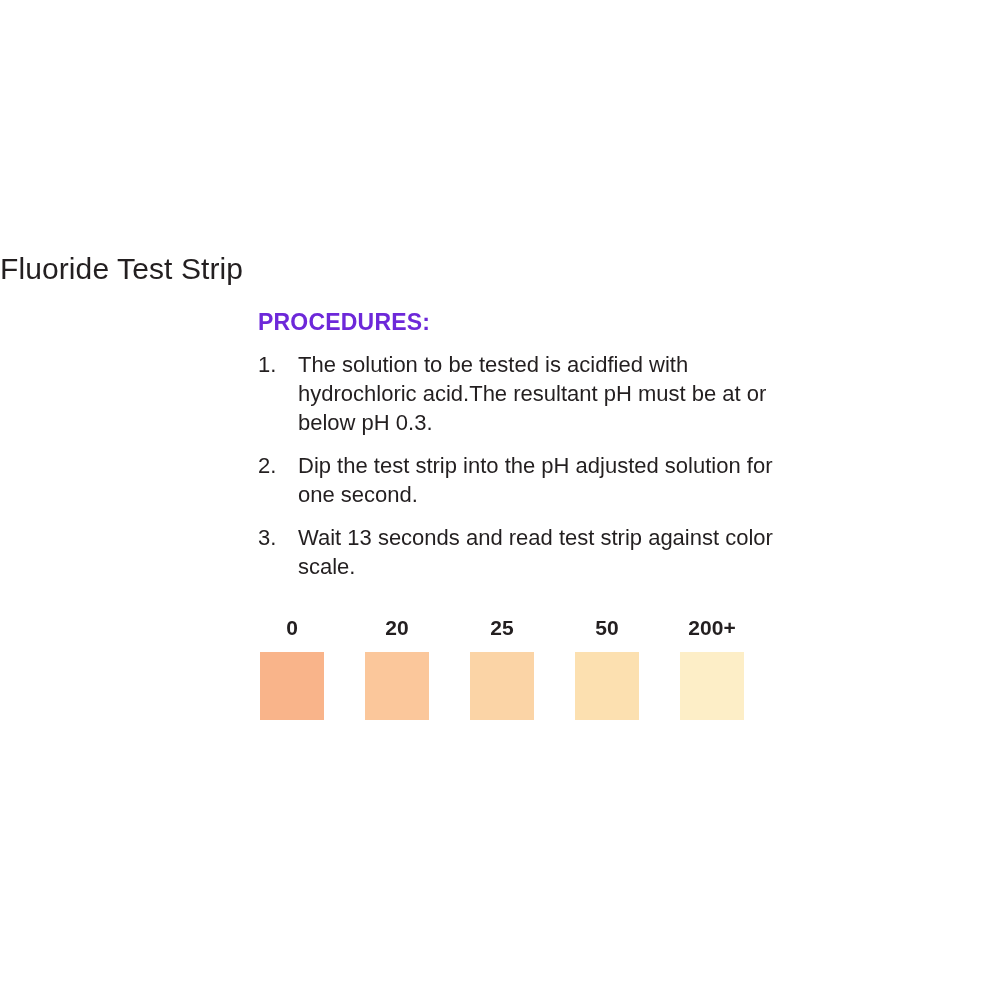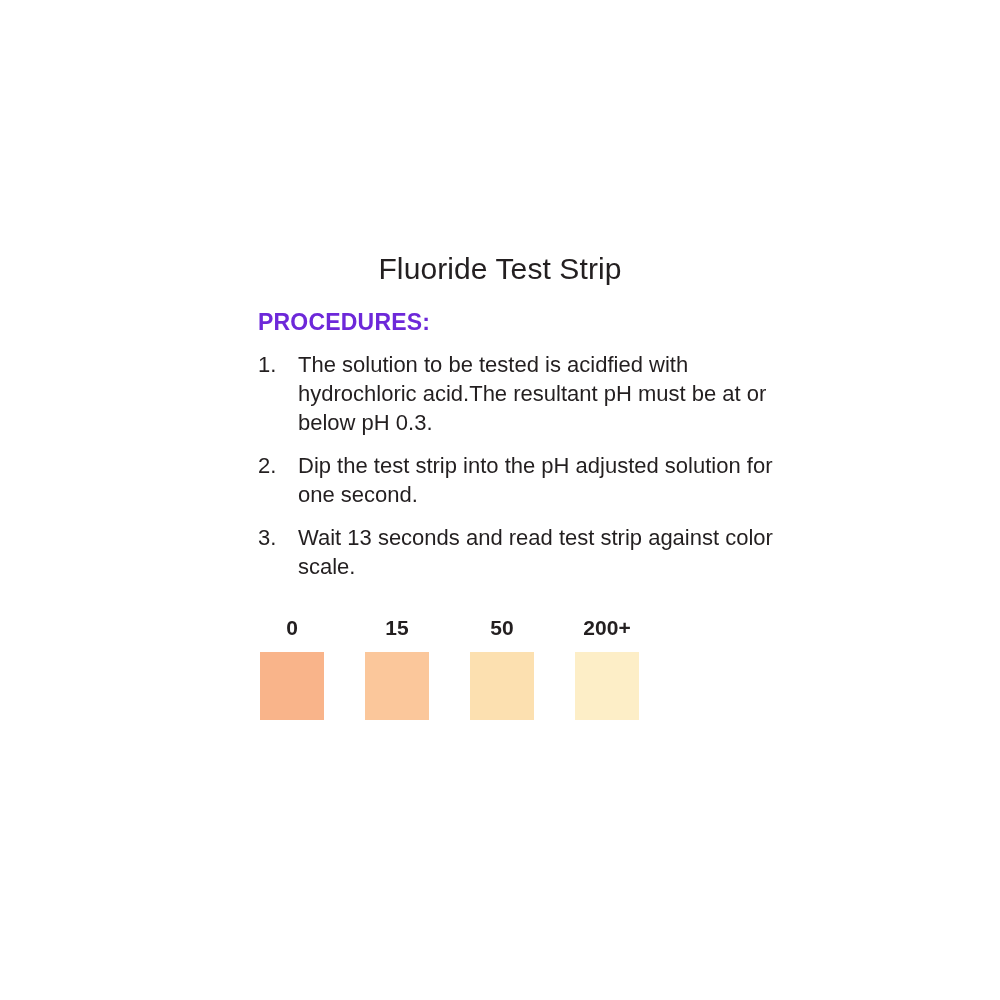--- a/index.html
+++ b/index.html
@@ -22,21 +22,21 @@
     top: 0;
     width: 1000px;
     height: 1000px;
   }
 
   .title {
     position: absolute;
     left: 0;
     top: 252px;
     width: 1000px;
-    text-align: center;
+    text-align: left;
     font-size: 30px;
     font-weight: 400;
     letter-spacing: 0.1px;
     color: #231f20;
   }
 
   .procedures-heading {
     position: absolute;
     left: 258px;
     top: 309px;
@@ -131,24 +131,28 @@
   </div>
 
   <div class="scale">
 
     <div class="swatch-col">
       <div class="swatch-label">0</div>
       <div class="swatch-box" style="background-color: rgb(249, 180, 138);"></div>
     </div>
 
     <div class="swatch-col">
-      <div class="swatch-label">15</div>
+      <div class="swatch-label">20</div>
       <div class="swatch-box" style="background-color: rgb(251, 199, 155);"></div>
     </div>
 
+    <div class="swatch-col">
+      <div class="swatch-label">25</div>
+      <div class="swatch-box" style="background-color: rgb(251, 212, 166);"></div>
+    </div>
 
     <div class="swatch-col">
       <div class="swatch-label">50</div>
       <div class="swatch-box" style="background-color: rgb(252, 224, 176);"></div>
     </div>
 
     <div class="swatch-col">
       <div class="swatch-label">200+</div>
       <div class="swatch-box" style="background-color: rgb(253, 238, 199);"></div>
     </div>

